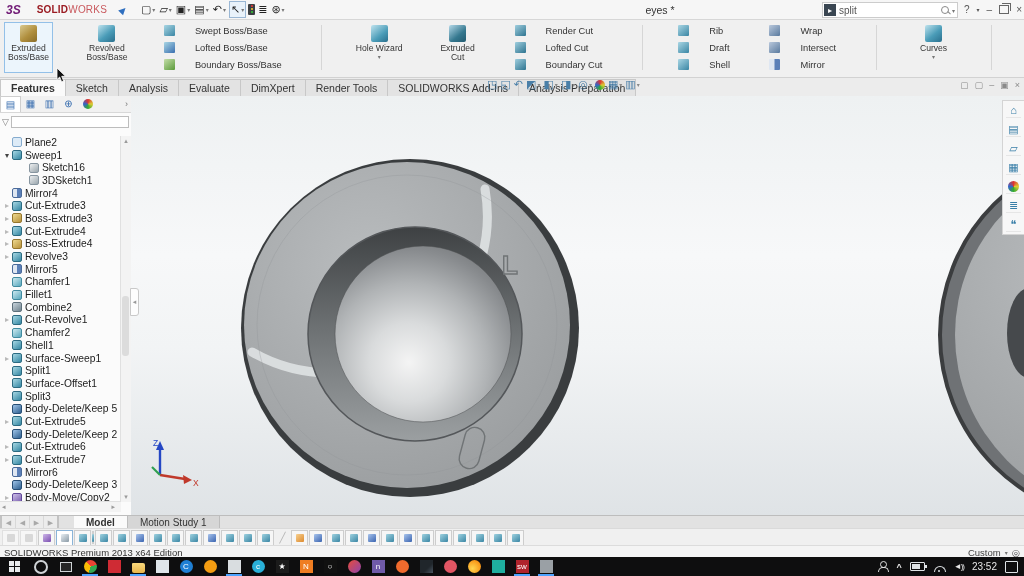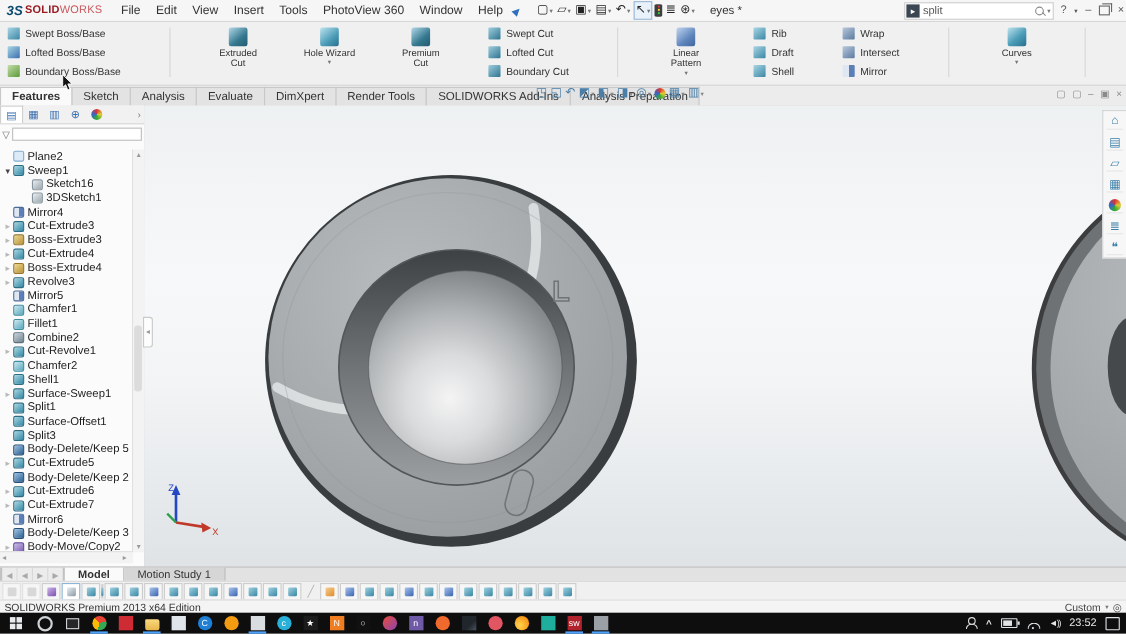--- a/index.html
+++ b/index.html
@@ -1,20 +1,20 @@
 <!DOCTYPE html>
 <html><head>
 <meta charset="utf-8">
 <style>
   html,body{margin:0;padding:0;width:1024px;height:576px;overflow:hidden;
     font-family:"Liberation Sans",sans-serif;background:#e9e9e9;color:#222;}
   
   #titlebar{position:absolute;left:0;top:0;width:1024px;height:19px;background:#f6f6f6;border-bottom:1px solid #d7d7d7;display:flex;align-items:center;font-size:11px;}
   #logo{display:flex;align-items:center;margin-left:6px;margin-right:10px;}
-  #logo .mark{color:#0c4a6e;font-style:italic;font-weight:bold;font-size:12px;margin-right:2px;}
+  #logo .mark{color:#701a75;font-style:italic;font-weight:bold;font-size:12px;margin-right:16px;}
   #logo .b1{color:#9a1b22;font-weight:bold;font-size:10px;letter-spacing:.2px;}
   #logo .b2{color:#c9595e;font-size:10px;letter-spacing:.2px;}
   #menus{display:flex;}
   .menu-item{padding:2px 7px;color:#333;cursor:default;}
   #pin-icon{color:#2f6fbf;font-size:9px;transform:rotate(-45deg);margin:0 8px 0 2px;}
   #qa{display:flex;align-items:center;gap:2px;margin-left:6px;}
   .qa-btn{display:flex;align-items:center;height:15px;padding:0 1px;}
   .qa-btn .g{font-size:11px;line-height:1;}
   .qa-btn .caret{font-size:6px;color:#777;margin-left:1px;}
   .qa-btn.pressed{border:1px solid #9ab7d4;background:#e9f2fa;}
@@ -31,21 +31,21 @@
   .restore-glyph{position:relative;width:8px;height:7px;border:1px solid #666;}
   .restore-glyph::before{content:"";position:absolute;left:2px;top:-3px;width:8px;height:7px;border:1px solid #666;border-bottom:none;border-left:none;}
   
   #ribbon{position:absolute;left:0;top:20px;width:1024px;height:57px;background:#f0f0f0;border-bottom:1px solid #d2d2d2;}
   .rb{display:grid;grid-auto-flow:column;grid-template-rows:17px 17px 17px;align-content:start;padding:2px 0 0 4px;}
   .rb-item{color:#333;}
   .type-large{grid-row:1/4;width:47px;display:flex;flex-direction:column;align-items:center;padding-top:2px;font-size:8.6px;line-height:1.08;text-align:center;border:1px solid transparent;}
   .type-large .ico{width:17px;height:17px;border-radius:2px;margin-bottom:2px;background:linear-gradient(140deg,#bfe3ee,#4a9cb8 60%,#2a6f8d);}
   .type-large.menu::after{content:"▾";font-size:6px;color:#777;margin-top:1px;}
   .type-large.active{border:1px solid #93c0e8;background:#ecf5fc;}
-  .type-small{display:flex;align-items:center;gap:5px;padding:0 7px 0 3px;font-size:9.3px;white-space:nowrap;}
+  .type-small{display:flex;align-items:center;gap:20px;padding:0 7px 0 3px;font-size:9.3px;white-space:nowrap;}
   .type-small .ico{width:11px;height:11px;border-radius:1px;background:linear-gradient(140deg,#a9d6e4,#3a86a4);}
   .type-sep{grid-row:1/4;width:1px;background:#d6d6d6;margin:3px 3px;}
   #cursor{position:absolute;left:56px;top:48px;z-index:5;}
   
   #tabrow{position:absolute;left:0;top:78px;width:1024px;height:18px;background:#ececec;border-bottom:1px solid #cfcfcf;display:flex;align-items:flex-end;font-size:10.5px;}
   .ctab{height:16px;display:flex;align-items:center;padding:0 10px;border:1px solid #c8c8c8;border-bottom:none;background:#e3e3e3;color:#333;margin-right:-1px;}
   .ctab.active{background:#fafafa;font-weight:bold;}
   #headsup{position:absolute;left:487px;top:79px;display:flex;align-items:center;gap:3px;}
   .hs{display:flex;align-items:center;font-size:11px;color:#4a7fa8;}
   .hs .g{line-height:1;}
@@ -86,21 +86,21 @@
   #hscroll .lt{position:absolute;left:2px;top:1px;}
   #hscroll .rt{position:absolute;right:6px;top:1px;}
   
   #viewport{position:absolute;left:131px;top:96px;width:893px;height:419px;background:linear-gradient(180deg,#eef1f2 0%,#f7f8f9 38%,#f2f4f5 60%,#dfe3e6 100%);}
   #splitter-tab{position:absolute;left:-1px;top:192px;width:7px;height:26px;background:#fdfdfd;border:1px solid #c9c9c9;border-radius:0 3px 3px 0;display:flex;align-items:center;justify-content:center;color:#999;font-size:7px;}
   
   #taskpane{position:absolute;right:0;top:4px;width:21px;padding:2px 0;background:#f7f7f7;border:1px solid #d4d4d4;border-right:none;display:flex;flex-direction:column;align-items:center;gap:4px;}
   .tp-icon{width:15px;height:14px;display:flex;align-items:center;justify-content:center;font-size:11px;border-bottom:1px solid #e6e6e6;}
   .tp-icon .wheel{width:11px;height:11px;border-radius:50%;background:conic-gradient(#d33,#dc3,#3a3,#36c,#d33);}
   
-  #modeltabs{position:absolute;left:0;top:515px;width:1024px;height:13px;background:#e2e2e2;border-top:1px solid #bdbdbd;display:flex;align-items:stretch;font-size:10px;}
+  #modeltabs{position:absolute;left:0;top:515px;width:1024px;height:13px;background:#e2e2e2;border-top:1px solid #bdbdbd;display:flex;align-items:stretch;font-size:10px;gap:15px;}
   .navbtn{width:13px;display:flex;align-items:center;justify-content:center;font-size:7px;color:#a9a9a9;background:#ececec;border-right:1px solid #d8d8d8;}
   .navbtn.bar-left{border-left:2px solid #c2c2c2;}
   .navbtn.bar-right{border-right:2px solid #c2c2c2;}
   .mtab{padding:0 12px;display:flex;align-items:center;background:#d6d6d6;border-right:1px solid #bdbdbd;color:#333;}
   .mtab.active{background:#fafafa;font-weight:bold;}
   
   #seltoolbar{position:absolute;left:0;top:528px;width:1024px;height:17px;background:#f0f0f0;border-top:1px solid #dadada;display:flex;align-items:center;padding-left:2px;gap:1px;}
   .sel{width:15px;height:14px;border:1px solid #cdcdcd;background:#f6f6f6;display:flex;align-items:center;justify-content:center;}
   .sel .blk{width:8px;height:8px;border-radius:1px;background:linear-gradient(140deg,#9fd2e0,#3a86a4);}
   .sel.tone-disabled{border-color:#e0e0e0;}
@@ -149,31 +149,20 @@
 </style>
 </head>
 <body>
 
 <div id="titlebar">
   <div id="logo">
     <span class="mark">3S</span>
     <span class="b1">SOLID</span>
     <span class="b2">WORKS</span>
   </div>
-  <div id="menus">
-
-  <span class="menu-item">File</span>
-      <span class="menu-item">Edit</span>
-      <span class="menu-item">View</span>
-      <span class="menu-item">Insert</span>
-      <span class="menu-item">Tools</span>
-      <span class="menu-item">PhotoView 360</span>
-      <span class="menu-item">Window</span>
-      <span class="menu-item">Help</span>
-    </div>
   <span id="pin-icon">▶</span>
   <div id="qa">
 
       <span class="qa-btn caret">
         <span class="g">▢</span>
       <span class="caret">▾</span>
       </span>
 
       <span class="qa-btn caret">
         <span class="g">▱</span>
@@ -225,21 +214,29 @@
     <span style="font-size:6px;">▾</span>
     <span>–</span>
     <span class="restore-glyph"></span>
     <span>×</span>
   </div>
 </div>
 
 <div id="ribbon">
   <div class="rb">
 
-
+      <div class="rb-item type-large icon-extruded-boss active">
+        <span class="ico" style="background: linear-gradient(140deg, rgb(217, 201, 143), rgb(176, 143, 62) 55%, rgb(138, 109, 40));"></span>
+        <span class="lbl">Extruded Boss/Base</span>
+      </div>
+
+      <div class="rb-item type-large icon-revolved-boss">
+        <span class="ico" style="background: linear-gradient(140deg, rgb(191, 227, 238), rgb(74, 156, 184) 55%, rgb(42, 111, 141));"></span>
+        <span class="lbl">Revolved Boss/Base</span>
+      </div>
 
       <div class="rb-item type-small icon-swept-boss">
         <span class="ico" style="background: linear-gradient(140deg, rgb(169, 214, 228), rgb(58, 134, 164));"></span>
         <span class="lbl">Swept Boss/Base</span>
       </div>
 
       <div class="rb-item type-small icon-lofted-boss">
         <span class="ico" style="background: linear-gradient(140deg, rgb(169, 214, 228), rgb(58, 111, 176));"></span>
         <span class="lbl">Lofted Boss/Base</span>
       </div>
@@ -247,60 +244,52 @@
       <div class="rb-item type-small icon-boundary-boss">
         <span class="ico" style="background: linear-gradient(140deg, rgb(196, 222, 169), rgb(90, 154, 58));"></span>
         <span class="lbl">Boundary Boss/Base</span>
       </div>
 
       <div class="rb-item type-sep">
         <span class="ico"></span>
         <span class="lbl"></span>
       </div>
 
-      <div class="rb-item type-large icon-extruded-cut">
-        <span class="ico" style="background: linear-gradient(140deg, rgb(179, 216, 232), rgb(53, 120, 143) 60%, rgb(35, 91, 112));"></span>
-        <span class="lbl">Extruded Cut</span>
-      </div>
 
       <div class="rb-item type-large icon-hole-wizard menu">
         <span class="ico"></span>
         <span class="lbl">Hole Wizard</span>
       </div>
 
       <div class="rb-item type-large icon-revolved-cut">
         <span class="ico" style="background: linear-gradient(140deg, rgb(179, 216, 232), rgb(53, 120, 143) 60%, rgb(35, 91, 112));"></span>
-        <span class="lbl">Premium Cut</span>
+        <span class="lbl">Extruded Cut</span>
       </div>
 
       <div class="rb-item type-small icon-swept-cut">
         <span class="ico" style="background: linear-gradient(140deg, rgb(159, 206, 222), rgb(46, 116, 144));"></span>
-        <span class="lbl">Swept Cut</span>
+        <span class="lbl">Render Cut</span>
       </div>
 
       <div class="rb-item type-small icon-lofted-cut">
         <span class="ico" style="background: linear-gradient(140deg, rgb(159, 206, 222), rgb(46, 116, 144));"></span>
         <span class="lbl">Lofted Cut</span>
       </div>
 
       <div class="rb-item type-small icon-boundary-cut">
         <span class="ico" style="background: linear-gradient(140deg, rgb(159, 206, 222), rgb(46, 116, 144));"></span>
         <span class="lbl">Boundary Cut</span>
       </div>
 
       <div class="rb-item type-sep">
         <span class="ico"></span>
         <span class="lbl"></span>
       </div>
 
 
-      <div class="rb-item type-large icon-linear-pattern menu">
-        <span class="ico" style="background: linear-gradient(140deg, rgb(194, 212, 238), rgb(94, 134, 189) 60%, rgb(64, 104, 158));"></span>
-        <span class="lbl">Linear Pattern</span>
-      </div>
 
       <div class="rb-item type-small icon-rib">
         <span class="ico" style="background: linear-gradient(140deg, rgb(169, 214, 228), rgb(58, 134, 164));"></span>
         <span class="lbl">Rib</span>
       </div>
 
       <div class="rb-item type-small icon-draft">
         <span class="ico" style="background: linear-gradient(140deg, rgb(169, 214, 228), rgb(58, 134, 164));"></span>
         <span class="lbl">Draft</span>
       </div>

